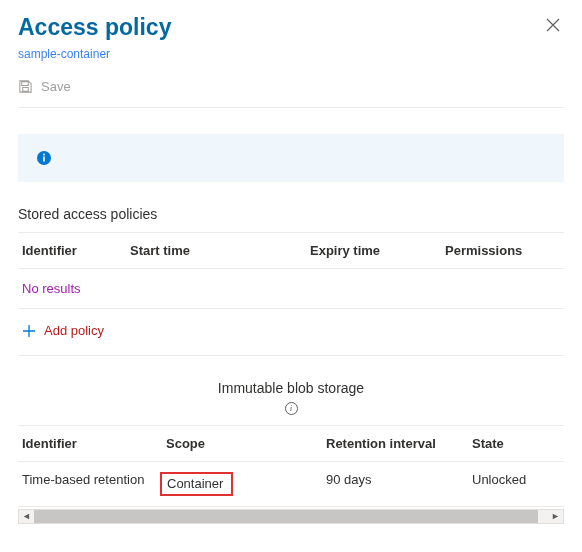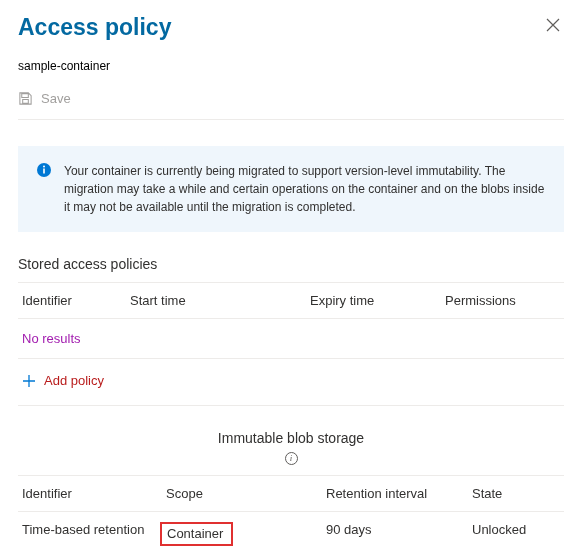--- a/index.html
+++ b/index.html
@@ -21,22 +21,22 @@
     align-items: flex-start;
   }
   .title {
     font-size: 23px;
     font-weight: 600;
     color: #0369a1;
     margin: 0;
   }
   .subtitle {
     font-size: 12px;
-    color: #000000;
-    margin-top: 18px;
+    color: #3b82f6;
+    margin-top: 6px;
   }
   .close-btn {
     font-size: 16px;
     color: #605e5c;
     cursor: pointer;
     padding: 4px;
     line-height: 1;
   }
   .toolbar {
     margin-top: 18px;
@@ -95,21 +95,21 @@
   }
   .table {
     margin-top: 10px;
     border-top: 1px solid #edebe9;
   }
   .thead, .trow {
     display: flex;
     padding: 10px 4px;
   }
   .thead {
-    font-weight: 400;
+    font-weight: 700;
     font-size: 13px;
     border-bottom: 1px solid #edebe9;
   }
   .trow {
     font-size: 13px;
     border-bottom: 1px solid #edebe9;
   }
   .no-results {
     padding: 12px 4px;
     border-bottom: 1px solid #edebe9;
@@ -196,21 +196,20 @@
   </div>
 
   <hr class="divider">
 
   <div class="info-box">
     <svg class="info-icon" viewBox="0 0 16 16">
         <circle cx="8" cy="8" r="7" fill="#0078d4"></circle>
         <rect x="7.2" y="6.5" width="1.6" height="5" fill="#fff"></rect>
         <circle cx="8" cy="4.5" r="1" fill="#fff"></circle>
       </svg>
-    <div>Your container is currently being migrated to support version-level immutability. The migration may take a while and certain operations on the container and on the blobs inside it may not be available until the migration is completed.</div>
   </div>
 
   <div class="section-title">Stored access policies</div>
   <div class="table sap">
     <div class="thead">
       <div class="c1">Identifier</div>
       <div class="c2">Start time</div>
       <div class="c3">Expiry time</div>
       <div class="c4">Permissions</div>
     </div>

